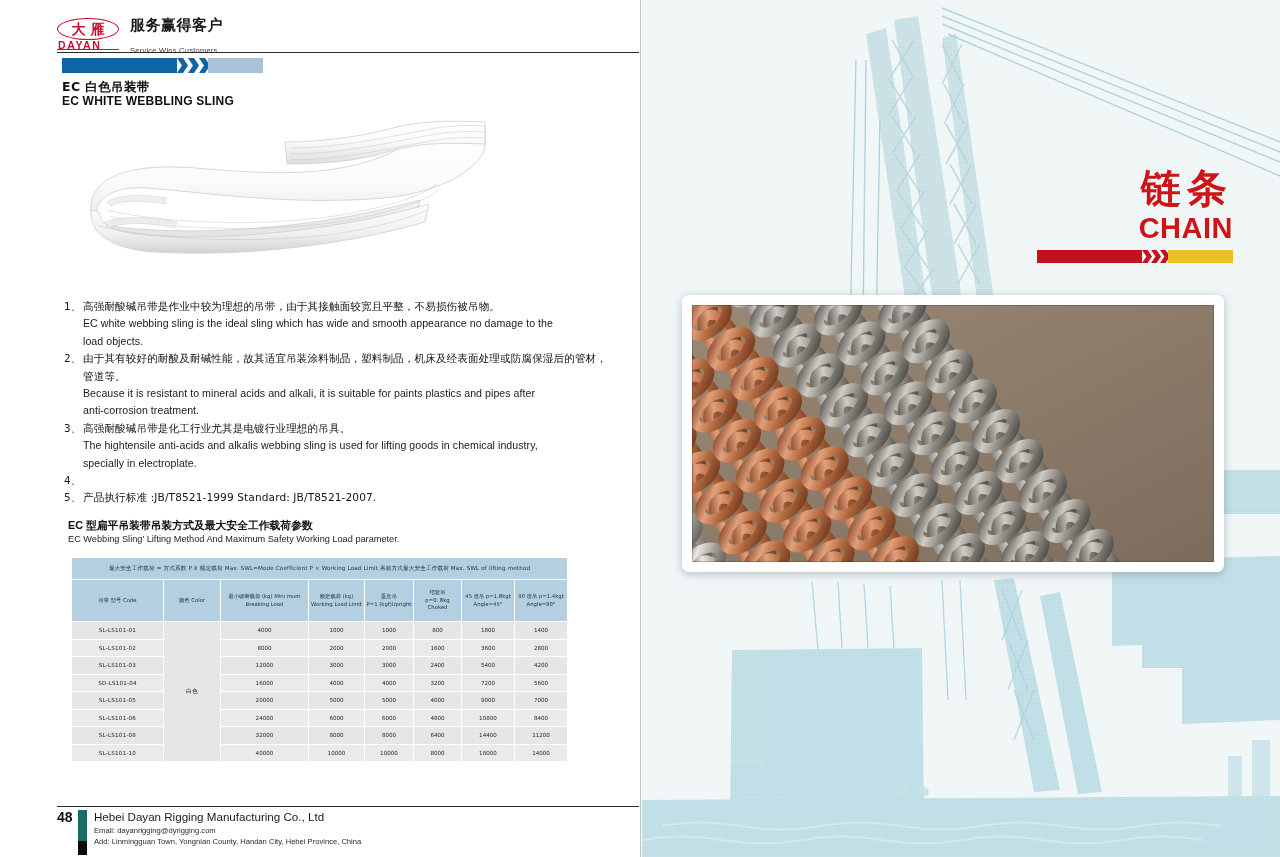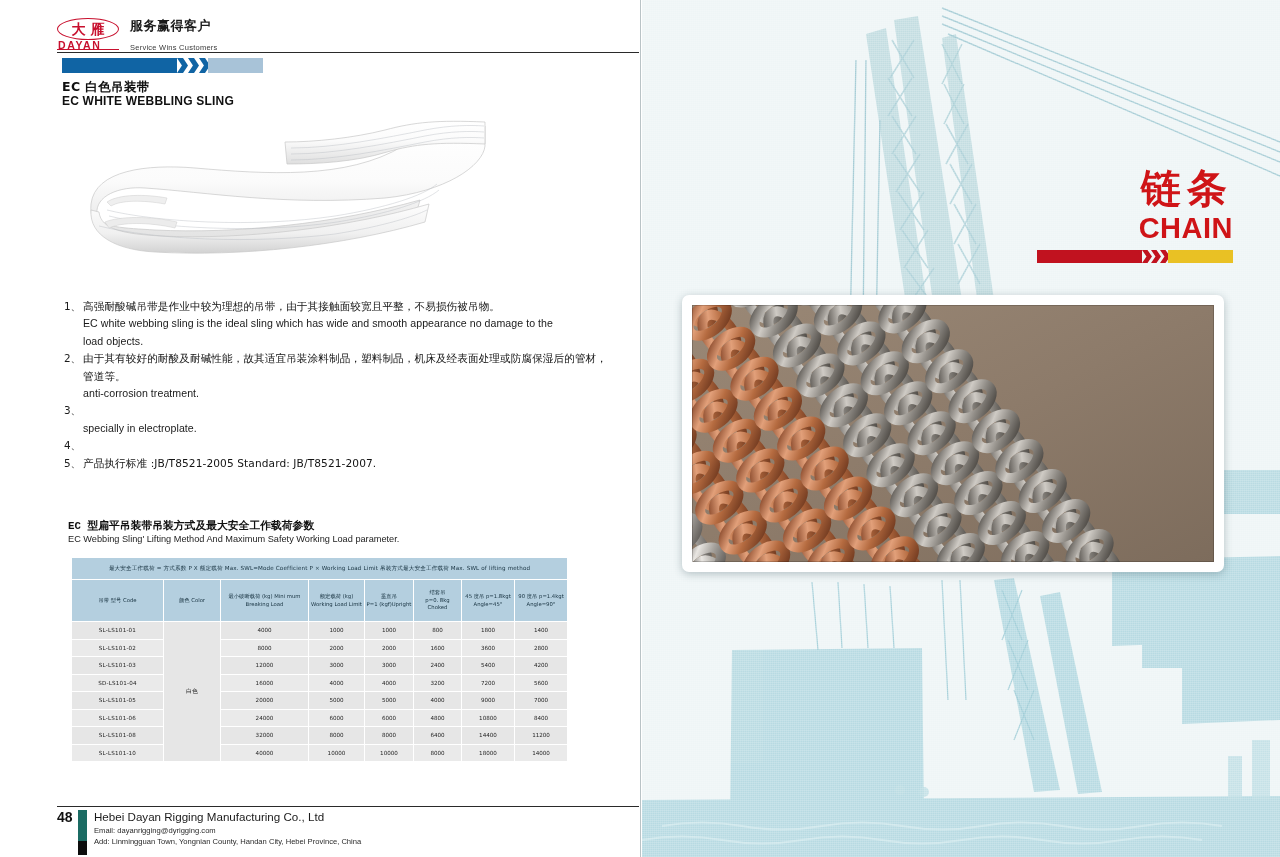--- a/index.html
+++ b/index.html
@@ -44,22 +44,22 @@
   .logo-latin {
     position: absolute; left: 1px; top: 21px;
     font-size: 10.5px; font-weight: bold; letter-spacing: 1.6px;
     color: #c8102e; font-family: "Liberation Sans", sans-serif;
   }
   .logo-latin-underline {
     position: absolute; left: 0px; top: 31px; width: 62px; height: 1.4px;
     background: #c8102e;
   }
   .logo-text-cn {
-    font-size: 13px; color: #1b1b1b; font-weight: 600;
-    font-family: Liberation Serif, serif; line-height: 1.25;
+    font-size: 15px; color: #1b1b1b; font-weight: 600;
+    font-family: Liberation Mono, monospace; line-height: 1.25;
     letter-spacing: 0.5px;
   }
   .logo-text-en {
     font-size: 7.5px; color: #3a3a3a; letter-spacing: 0.25px;
     font-family: "Liberation Sans", sans-serif; margin-top: 9px;
   }
   .logo-rule {
     position: absolute; left: 57px; top: 52px; width: 582px; height: 1.4px;
     background: #2a2a2a;
   }
@@ -104,21 +104,21 @@
   .p-en {
     font-family: "Liberation Sans", sans-serif; font-size: 10.6px; color: #1a1a1a;
     letter-spacing: 0.05px;
   }
   .indent { padding-left: 19px; }
 
   
   .tbl-cap-cn {
     position: absolute; left: 68px; top: 519px;
     font-size: 10.8px; font-weight: bold; color: #111;
-    font-family: Liberation Mono, monospace;
+    font-family: Liberation Sans, sans-serif;
   }
   .tbl-cap-en {
     position: absolute; left: 68px; top: 534px;
     font-size: 9.2px; color: #222;
     font-family: "Liberation Sans", sans-serif;
   }
 
   
   .tbl-wrap { position: absolute; left: 71px; top: 557px; width: 496px; }
   table.spec { width: 100%; border-collapse: collapse; table-layout: fixed; }
@@ -319,36 +319,43 @@
       </div>
 
       <div class="p-line">
         <span class="p-num">2、</span>
         <span class="p-cn">由于其有较好的耐酸及耐碱性能，故其适宜吊装涂料制品，塑料制品，机床及经表面处理或防腐保湿后的管材，</span>
       </div>
       <div class="p-line indent">
         <span class="p-cn">管道等。</span>
       </div>
       <div class="p-line indent">
+        <span class="p-en">Because it is resistant to mineral acids and alkali, it is suitable for paints plastics and pipes after</span>
+      </div>
+      <div class="p-line indent">
         <span class="p-en">anti-corrosion treatment.</span>
       </div>
 
       <div class="p-line">
         <span class="p-num">3、</span>
+        <span class="p-cn">高强耐酸碱吊带是化工行业尤其是电镀行业理想的吊具。</span>
+      </div>
+      <div class="p-line indent">
+        <span class="p-en">The hightensile anti-acids and alkalis webbing sling is used for lifting goods in chemical industry,</span>
       </div>
       <div class="p-line indent">
         <span class="p-en">specially in electroplate.</span>
       </div>
 
       <div class="p-line">
         <span class="p-num">4、</span>
       </div>
       <div class="p-line">
         <span class="p-num">5、</span>
-        <span class="p-cn">产品执行标准 :JB/T8521-2005    Standard: JB/T8521-2007.</span>
+        <span class="p-cn">产品执行标准 :JB/T8521-1999    Standard: JB/T8521-2007.</span>
       </div>
     </div>
 
     <div class="tbl-cap-cn">EC 型扁平吊装带吊装方式及最大安全工作载荷参数</div>
     <div class="tbl-cap-en">EC Webbing Sling' Lifting Method And Maximum Safety Working Load parameter.</div>
 
     <div class="tbl-wrap">
       <table class="spec">
         <colgroup>
           <col style="width:92px">

